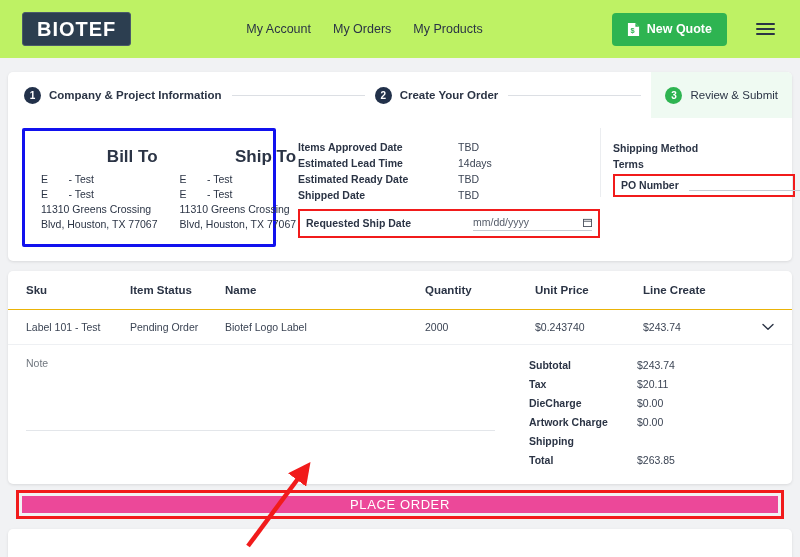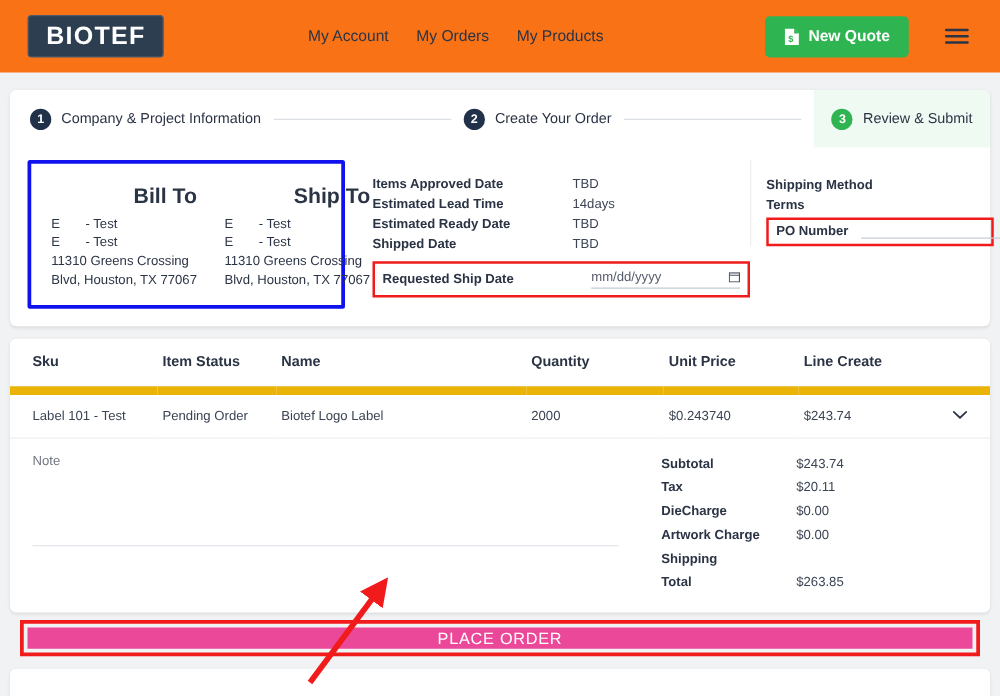--- a/index.html
+++ b/index.html
@@ -6,21 +6,21 @@
   html, body {
     width: 800px; height: 557px;
     font-family: "Liberation Sans", sans-serif;
     background: #f1f2f4;
     overflow: hidden;
   }
 
   
   .header {
     height: 58px;
-    background: #f97316;
+    background: #bef264;
     display: flex;
     align-items: center;
     padding: 0 22px;
     position: relative;
   }
   .logo {
     background: #2c3e50;
     color: #ffffff;
     font-weight: bold;
     font-size: 20px;
@@ -91,21 +91,21 @@
   }
   .step { display: flex; align-items: center; gap: 8px; white-space: nowrap; }
   .step-circle {
     width: 17px; height: 17px; border-radius: 50%;
     color: #fff; font-size: 10px; font-weight: bold;
     display: flex; align-items: center; justify-content: center;
     flex: 0 0 auto;
   }
   .step-circle.dark { background: #22314a; }
   .step-circle.green { background: #2eb451; }
-  .step-label { font-size: 11.5px; color: #2b3445; font-weight: 400; }
+  .step-label { font-size: 11.5px; color: #2b3445; font-weight: 700; }
   .step-line { flex: 1 1 auto; height: 1px; background: #dcdfe4; margin: 0 10px; }
   .step.active {
     background: #effaf2;
     height: 46px;
     padding: 0 14px 0 14px;
     margin-right: -16px;
     border-radius: 0 5px 0 0;
   }
   .step.active .step-label { font-weight: normal; }
 
@@ -202,21 +202,21 @@
   .table-card {
     margin-top: 10px;
   }
   .tbl { width: 100%; border-collapse: collapse; }
   .tbl th {
     text-align: left;
     font-size: 11.5px;
     font-weight: bold;
     color: #2b3445;
     padding: 13px 4px 13px 4px;
-    border-bottom: 7px solid #eab308;
+    border-bottom: 1px solid #eab308;
   }
   .tbl td {
     font-size: 10.5px;
     color: #3b4454;
     padding: 11px 4px 11px 4px;
     border-bottom: 1px solid #eef0f3;
   }
   .col-sku { width: 118px; padding-left: 18px !important; }
   .col-status { width: 95px; }
   .col-name { width: 200px; }

